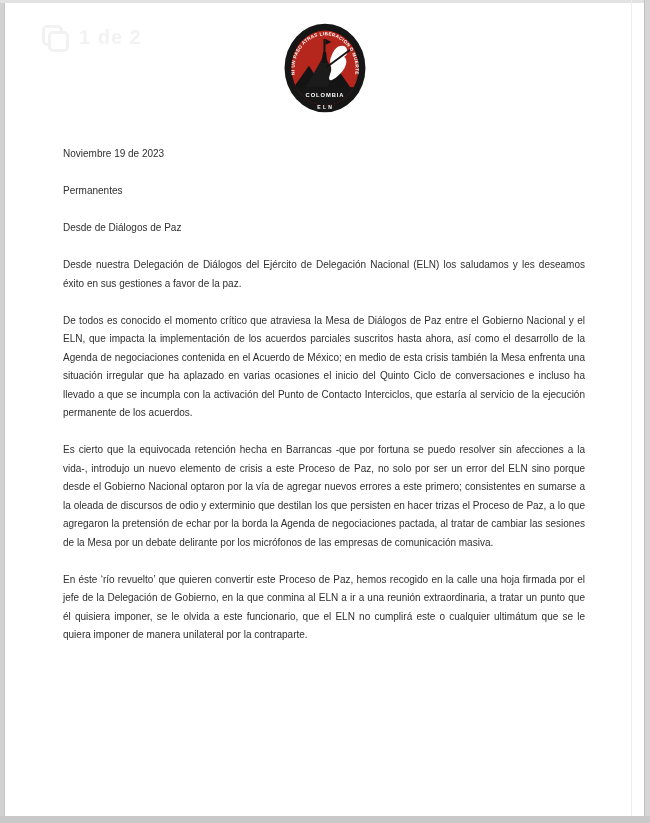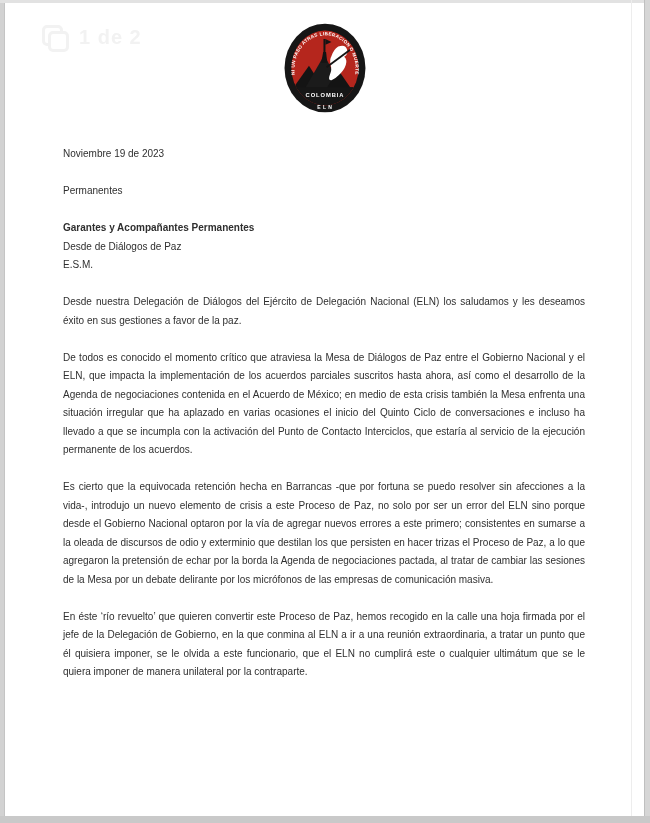--- a/index.html
+++ b/index.html
@@ -112,23 +112,21 @@
     <text x="55" y="99" text-anchor="middle" font-size="7.6" font-weight="bold" fill="#ffffff" letter-spacing="1.2" font-family="Liberation Sans, sans-serif">COLOMBIA</text>
 
     <text x="56" y="115" text-anchor="middle" font-size="6.6" font-weight="bold" fill="#ffffff" letter-spacing="3" font-family="Liberation Sans, sans-serif">ELN</text>
   </svg>
 </div>
 
 <div class="letter">
   <div class="block">Noviembre 19 de 2023</div>
   <div class="block">Permanentes</div>
   <div class="block">
-    <div class="recipient-line bold">Garantes y Acompañantes Permanentes</div>
     <div class="recipient-line">Desde de Diálogos de Paz</div>
-    <div class="recipient-line">E.S.M.</div>
   </div>
   <div>
       <div class="para">Desde nuestra Delegación de Diálogos del Ejército de Delegación Nacional (ELN) los saludamos y les deseamos éxito en sus gestiones a favor de la paz.</div>
       <div class="para">De todos es conocido el momento crítico que atraviesa la Mesa de Diálogos de Paz entre el Gobierno Nacional y el ELN, que impacta la implementación de los acuerdos parciales suscritos hasta ahora, así como el desarrollo de la Agenda de negociaciones contenida en el Acuerdo de México; en medio de esta crisis también la Mesa enfrenta una situación irregular que ha aplazado en varias ocasiones el inicio del Quinto Ciclo de conversaciones e incluso ha llevado a que se incumpla con la activación del Punto de Contacto Interciclos, que estaría al servicio de la ejecución permanente de los acuerdos.</div>
       <div class="para">Es cierto que la equivocada retención hecha en Barrancas -que por fortuna se puedo resolver sin afecciones a la vida-, introdujo un nuevo elemento de crisis a este Proceso de Paz, no solo por ser un error del ELN sino porque desde el Gobierno Nacional optaron por la vía de agregar nuevos errores a este primero; consistentes en sumarse a la oleada de discursos de odio y exterminio que destilan los que persisten en hacer trizas el Proceso de Paz, a lo que agregaron la pretensión de echar por la borda la Agenda de negociaciones pactada, al tratar de cambiar las sesiones de la Mesa por un debate delirante por los micrófonos de las empresas de comunicación masiva.</div>
       <div class="para">En éste ‘río revuelto’ que quieren convertir este Proceso de Paz, hemos recogido en la calle una hoja firmada por el jefe de la Delegación de Gobierno, en la que conmina al ELN a ir a una reunión extraordinaria, a tratar un punto que él quisiera imponer, se le olvida a este funcionario, que el ELN no cumplirá este o cualquier ultimátum que se le quiera imponer de manera unilateral por la contraparte.</div>
     </div>
 </div>
 
 </body></html>

